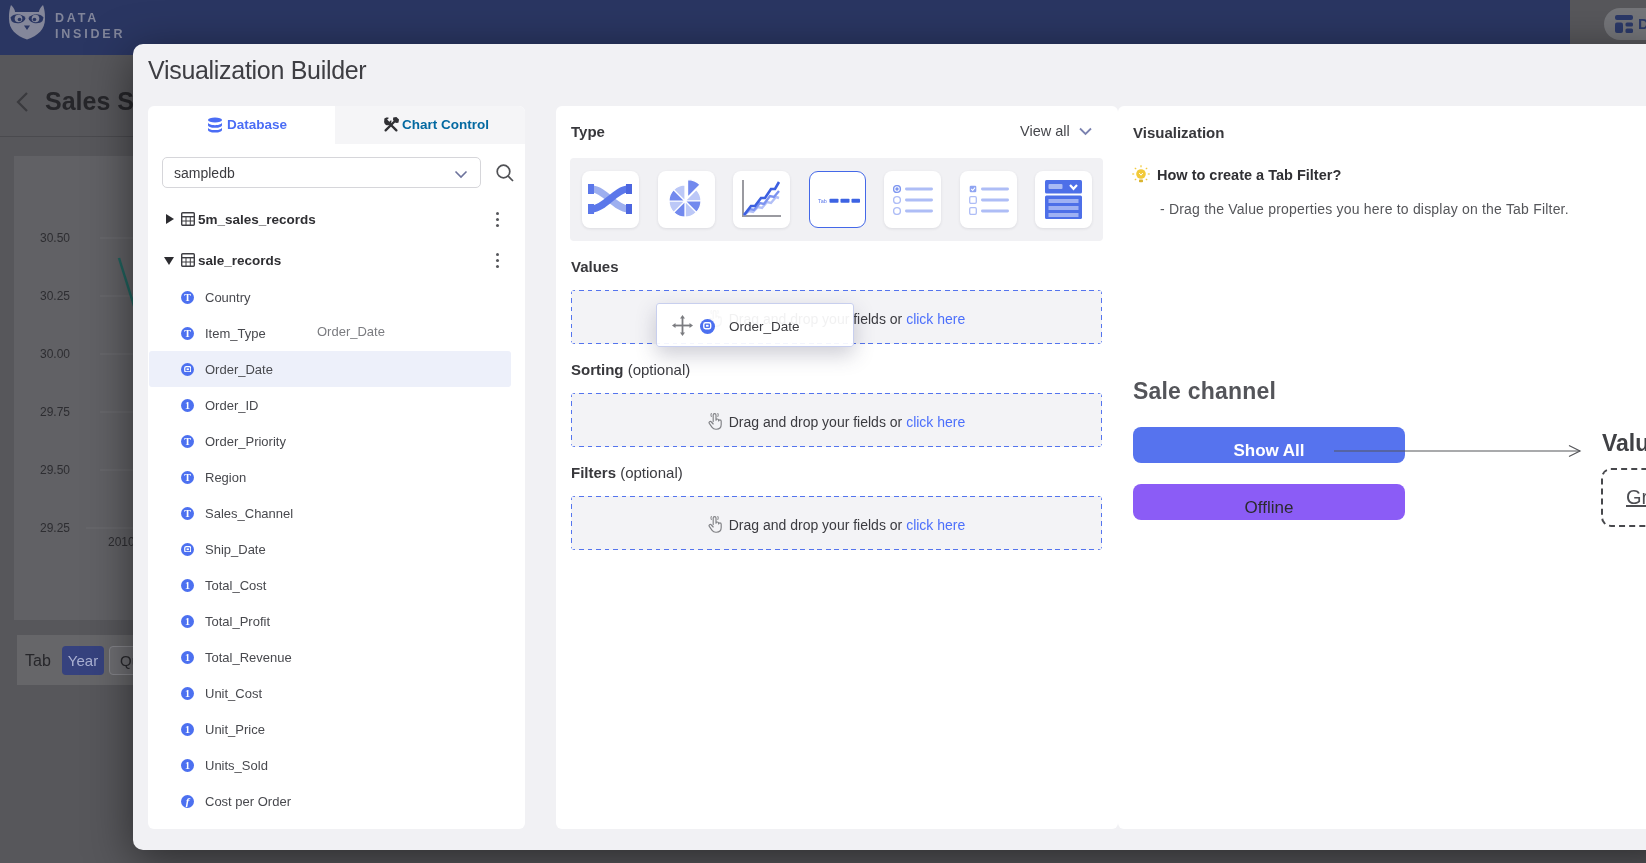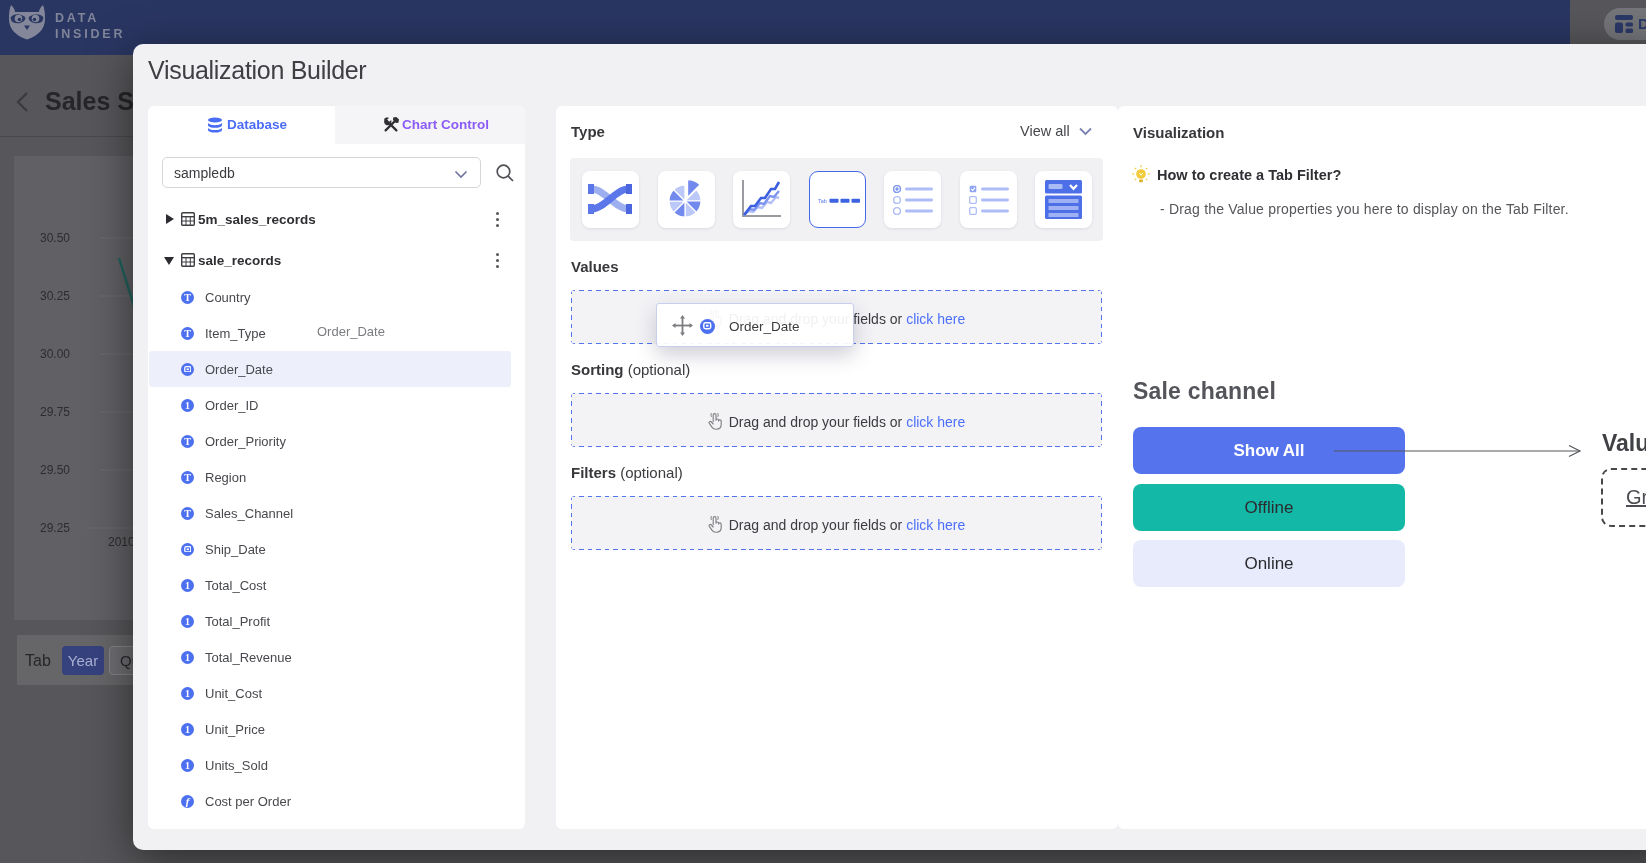--- a/index.html
+++ b/index.html
@@ -25,21 +25,21 @@
 #m-title { left:15px; top:12px; font-size:25px; color:#3e3e43; letter-spacing:-0.3px; }
 .card { position:absolute; background:#fff; border-radius:6px; }
 #card-l { left:15px; top:62px; width:377px; height:723px; }
 #card-m { left:423px; top:62px; width:562px; height:723px; }
 #card-r { left:985px; top:62px; width:562px; height:723px; }
 
 
 #tab-inactive { left:187px; top:0; width:190px; height:38px; background:#f5f5f7; border-radius:0 6px 0 0; }
 .tabtxt { position:absolute; font-size:13.5px; font-weight:bold; top:11px; }
 #tab-db-txt { left:79px; color:#4b6df5;text-align:right; }
-#tab-cc-txt { left:254px; color:#8b5cf6; }
+#tab-cc-txt { left:254px; color:#0369a1; }
 #search { left:14px; top:51px; width:319px; height:31px; border:1px solid #d6d6da; border-radius:5px; background:#fff; }
 #search-txt { left:26px; top:59px; font-size:14px; color:#3c3c40; }
 .treerow { position:absolute; left:0; width:377px; height:36px; }
 .caret-r { position:absolute; width:0; height:0; border-left:8px solid #2c2c30; border-top:5px solid transparent; border-bottom:5px solid transparent; }
 .caret-d { position:absolute; width:0; height:0; border-top:8px solid #2c2c30; border-left:5px solid transparent; border-right:5px solid transparent; }
 .tbl-name { position:absolute; font-size:13.5px; font-weight:bold; color:#2f2f33; }
 .kebab { position:absolute; left:348px; width:3px; height:3px; border-radius:50%; background:#55565a; box-shadow:0 6px 0 #55565a, 0 12px 0 #55565a; }
 .ficon { position:absolute; left:33px; width:13px; height:13px; border-radius:50%; background:#4c70f0; color:#fff; text-align:center; font-family:"Liberation Serif", serif; font-weight:bold; font-size:10px; line-height:13px; }
 .ftxt { position:absolute; left:57px; font-size:13px; color:#48494e; }
 #row-hl { left:1px; top:245px; width:362px; height:36px; background:#edf0fa; border-radius:3px; }
@@ -61,23 +61,23 @@
   background-size:100% 1.4px,100% 1.4px,1.4px 100%,1.4px 100%;
   background-repeat:no-repeat; }
 .dz-inner { position:absolute; width:100%; top:17px; text-align:center; font-size:14px; color:#3b3b40; }
 .dz-inner .blue { color:#4c6ffb; }
 #ghost { left:100px; top:197px; width:198px; height:44px; background:rgba(255,255,255,0.93); border:1px solid #c8cfee; border-radius:3px; box-shadow:0 8px 20px rgba(60,60,90,0.25); }
 
 
 #howto-t { left:39px; top:61px; font-size:14.5px; font-weight:bold; color:#303034; }
 #howto-d { left:42px; top:95px; font-size:14px; color:#55565a; letter-spacing:0.2px; }
 #salechannel { left:15px; top:272px; font-size:23px; font-weight:bold; color:#54555a; letter-spacing:0.2px; }
-.chan { position:absolute; left:15px; width:272px; height:47px; border-radius:8px; text-align:center; font-size:17px; line-height:47px; }
+.chan { position:absolute; left:15px; width:272px; height:36px; border-radius:8px; text-align:center; font-size:17px; line-height:47px; }
 #ch-show { top:321px; background:#5673ee; color:#fff; font-weight:bold; }
-#ch-off { top:378px; background:#14b8a6; color:#2b2b2f; }
+#ch-off { top:378px; background:#8b5cf6; color:#2b2b2f; }
 #ch-on { top:434px; background:#e7ebfb; color:#2b2b2f; }
 #ann-val { left:484px; top:324px; font-size:23px; font-weight:bold; color:#404145; }
 #ann-box { left:483px; top:362px; width:120px; height:59px; border:2px dashed #47484c; border-radius:10px; }
 #ann-gr { left:23px; top:16px; font-size:20px; color:#4c4d52; text-decoration:underline; }
 </style>
 </head>
 <body>
 
 <div id="header" class="abs">
   <svg class="abs" style="left:8px;top:4px" width="38" height="36" viewBox="0 0 38 36">
@@ -376,21 +376,20 @@
       </g>
       <circle cx="10" cy="9" r="4.8" fill="#f2c937"></circle>
       <rect x="8" y="14.6" width="4" height="2.6" rx="0.8" fill="#d9b42f"></rect>
       <path d="M8.2 8 L10 10.2 L11.8 8" stroke="#fff" stroke-width="1" fill="none"></path>
     </svg>
     <div id="howto-t" class="abs">How to create a Tab Filter?</div>
     <div id="howto-d" class="abs">- Drag the Value properties you here to display on the Tab Filter.</div>
     <div id="salechannel" class="abs">Sale channel</div>
     <div id="ch-show" class="chan abs">Show All</div>
     <div id="ch-off" class="chan abs">Offline</div>
-    <div id="ch-on" class="chan abs">Online</div>
     <svg class="abs" style="left:216px;top:336px" width="250" height="18" viewBox="0 0 250 18">
       <line x1="0" y1="9" x2="246" y2="9" stroke="#55565a" stroke-width="1.2"></line>
       <path d="M235 3.5 L246 9 L235 14.5" stroke="#55565a" stroke-width="1.2" fill="none"></path>
     </svg>
     <div id="ann-val" class="abs">Value</div>
     <div id="ann-box" class="abs">
         <div id="ann-gr" class="abs">Group</div>
       </div>
   </div>
 </div>

